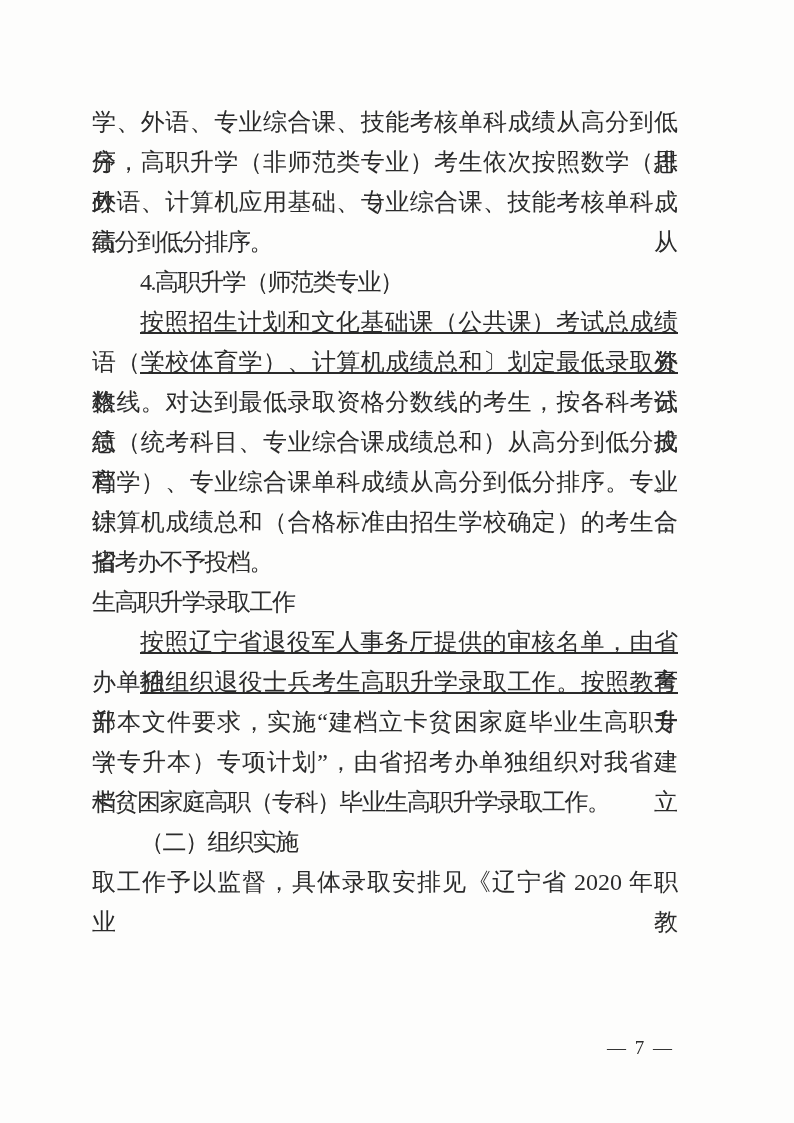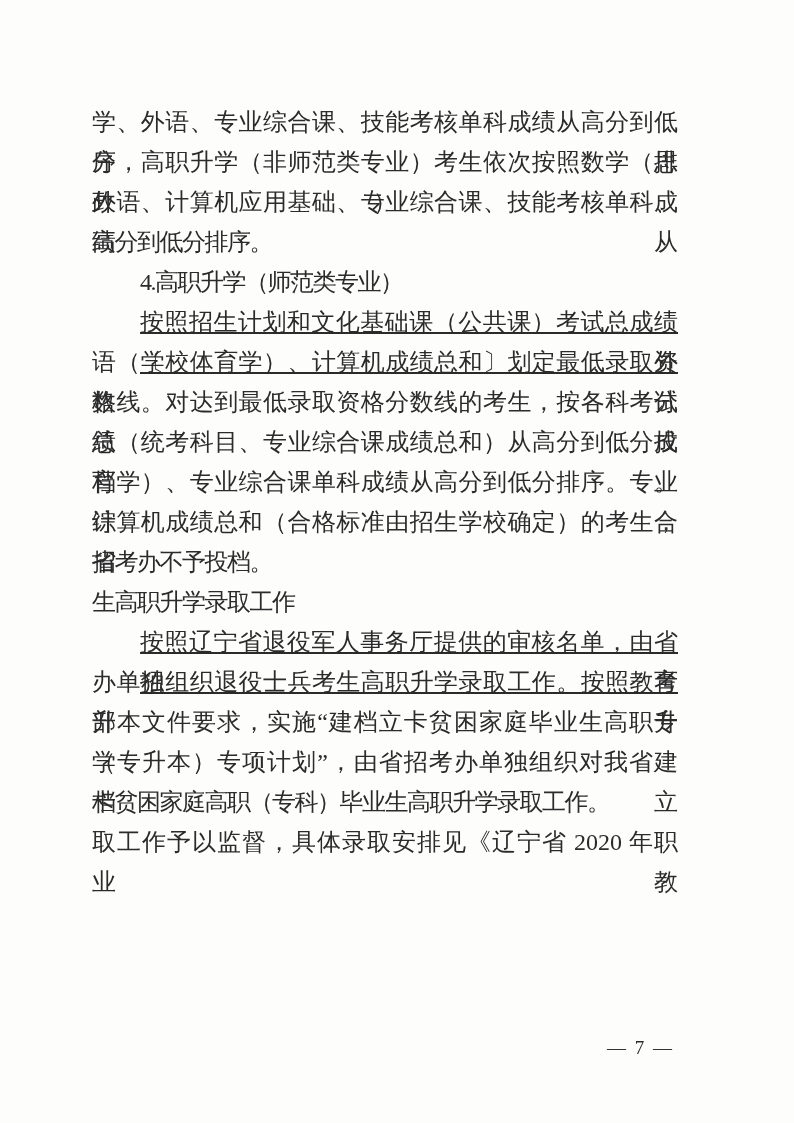--- a/index.html
+++ b/index.html
@@ -73,16 +73,17 @@
       <div class="line justify">绩（统考科目、专业综合课成绩总和）从高分到低分投档。</div>
       <div class="line justify">育学）、专业综合课单科成绩从高分到低分排序。专业综合</div>
       <div class="line justify">计算机成绩总和（合格标准由招生学校确定）的考生，省</div>
       <div class="line">招考办不予投档。</div>
       <div class="line">生高职升学录取工作</div>
       <div class="line justify indent">按照辽宁省退役军人事务厅提供的审核名单，由省招考</div>
       <div class="line justify">办单独组织退役士兵考生高职升学录取工作。按照教育部专</div>
       <div class="line justify">升本文件要求，实施“建档立卡贫困家庭毕业生高职升学</div>
       <div class="line justify">（专升本）专项计划”，由省招考办单独组织对我省建档立</div>
       <div class="line">卡贫困家庭高职（专科）毕业生高职升学录取工作。</div>
+      <div class="line indent">（二）组织实施</div>
       <div class="line justify">取工作予以监督，具体录取安排见《辽宁省 2020 年职业教</div>
     </div>
   <div class="page-footer">— 7 —</div>
 </div>
 
 </body></html>

